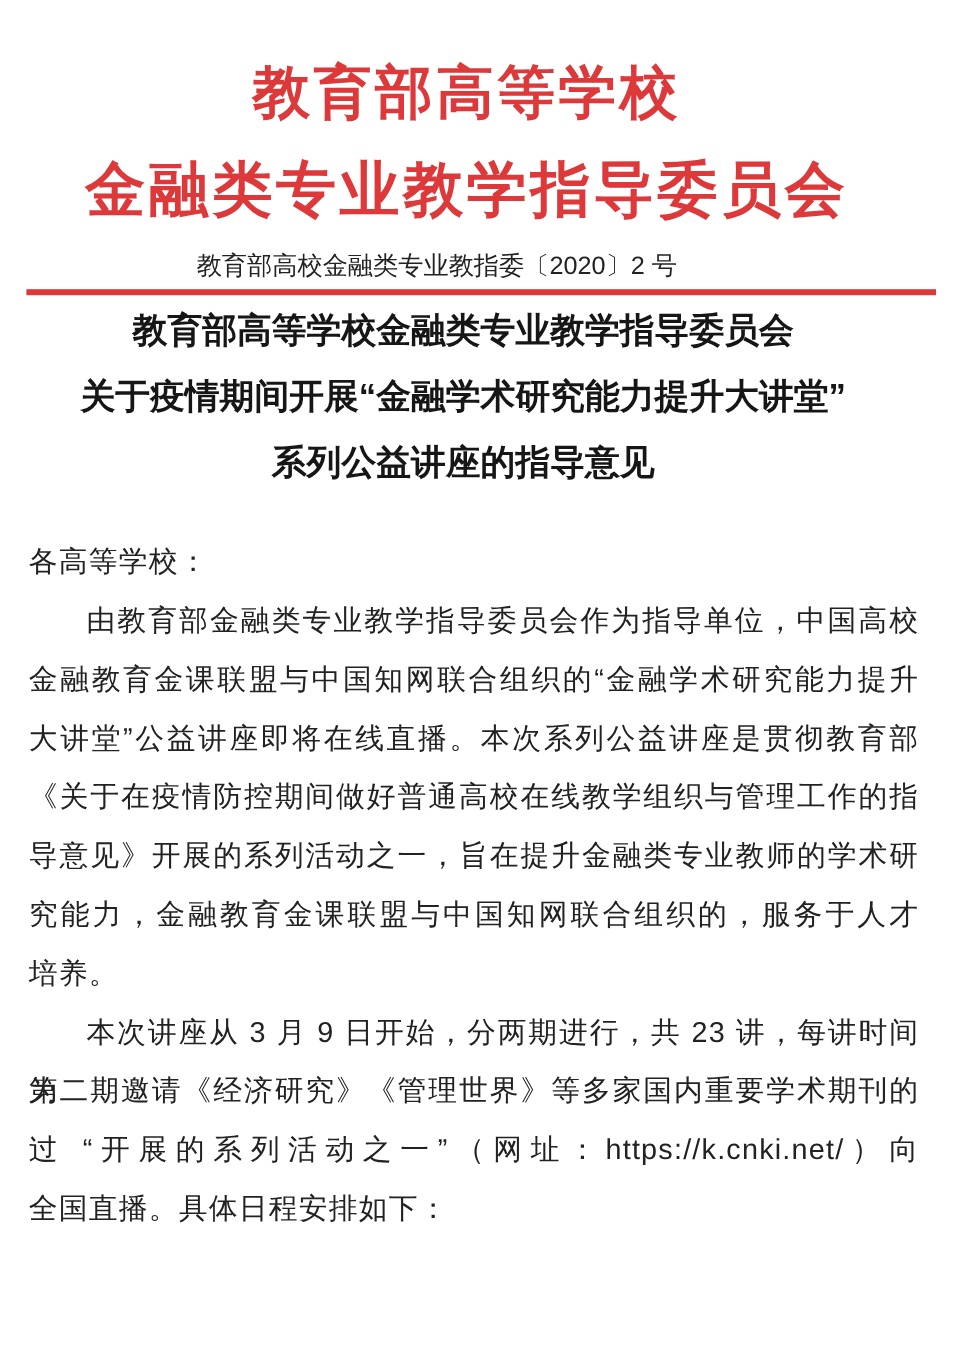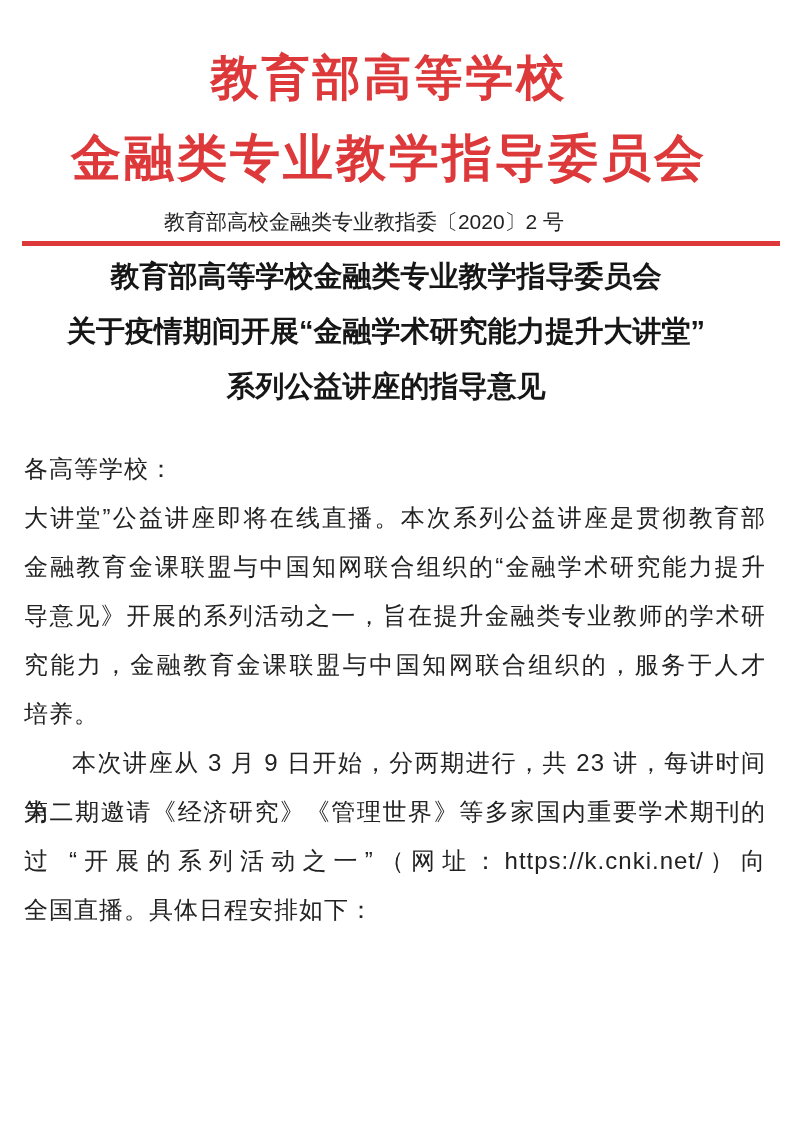--- a/index.html
+++ b/index.html
@@ -91,22 +91,24 @@
   <div class="title-block">
     <div class="title-line">教育部高等学校金融类专业教学指导委员会</div>
     <div class="title-line">关于疫情期间开展“金融学术研究能力提升大讲堂”</div>
     <div class="title-line">系列公益讲座的指导意见</div>
   </div>
 
   <div class="body-block">
     <div class="bline">各高等学校：</div>
 
     <div>
+      <div class="bline fill indent">由教育部金融类专业教学指导委员会作为指导单位，中国高校</div>
+      <div class="bline fill">金融教育金课联盟与中国知网联合组织的“金融学术研究能力提升</div>
       <div class="bline fill">大讲堂”公益讲座即将在线直播。本次系列公益讲座是贯彻教育部</div>
-      <div class="bline fill">金融教育金课联盟与中国知网联合组织的“金融学术研究能力提升</div>
+      <div class="bline fill">《关于在疫情防控期间做好普通高校在线教学组织与管理工作的指</div>
       <div class="bline fill">导意见》开展的系列活动之一，旨在提升金融类专业教师的学术研</div>
       <div class="bline fill">究能力，金融教育金课联盟与中国知网联合组织的，服务于人才</div>
       <div class="bline">培养。</div>
     </div>
 
     <div>
       <div class="bline fill indent">本次讲座从 3 月 9 日开始，分两期进行，共 23 讲，每讲时间为</div>
       <div class="bline fill">第二期邀请《经济研究》《管理世界》等多家国内重要学术期刊的</div>
       <div class="bline fill">过 “开展的系列活动之一”（网址：https://k.cnki.net/）向</div>
       <div class="bline">全国直播。具体日程安排如下：</div>

